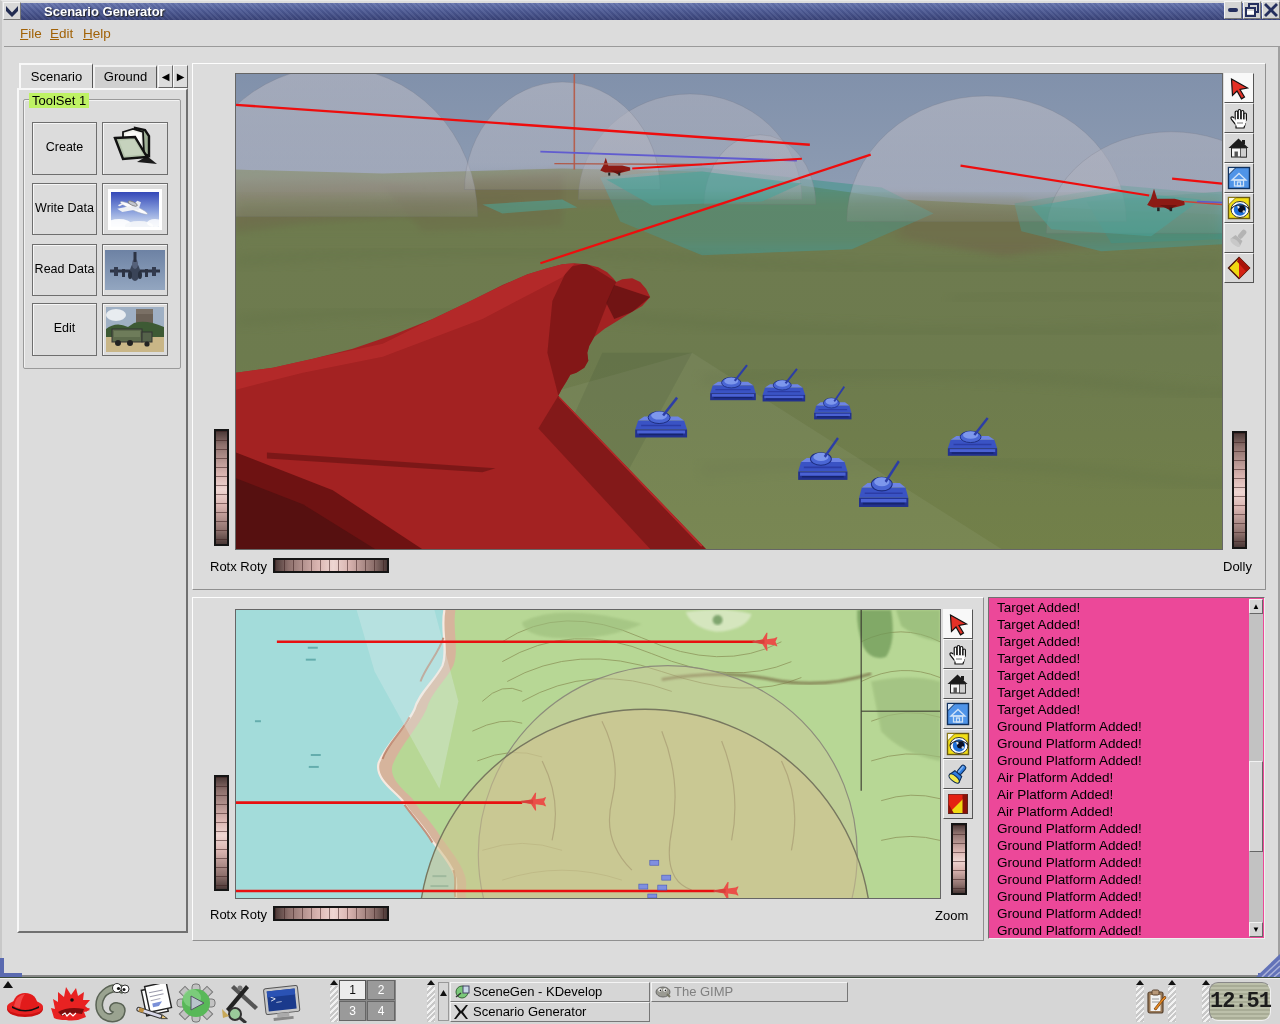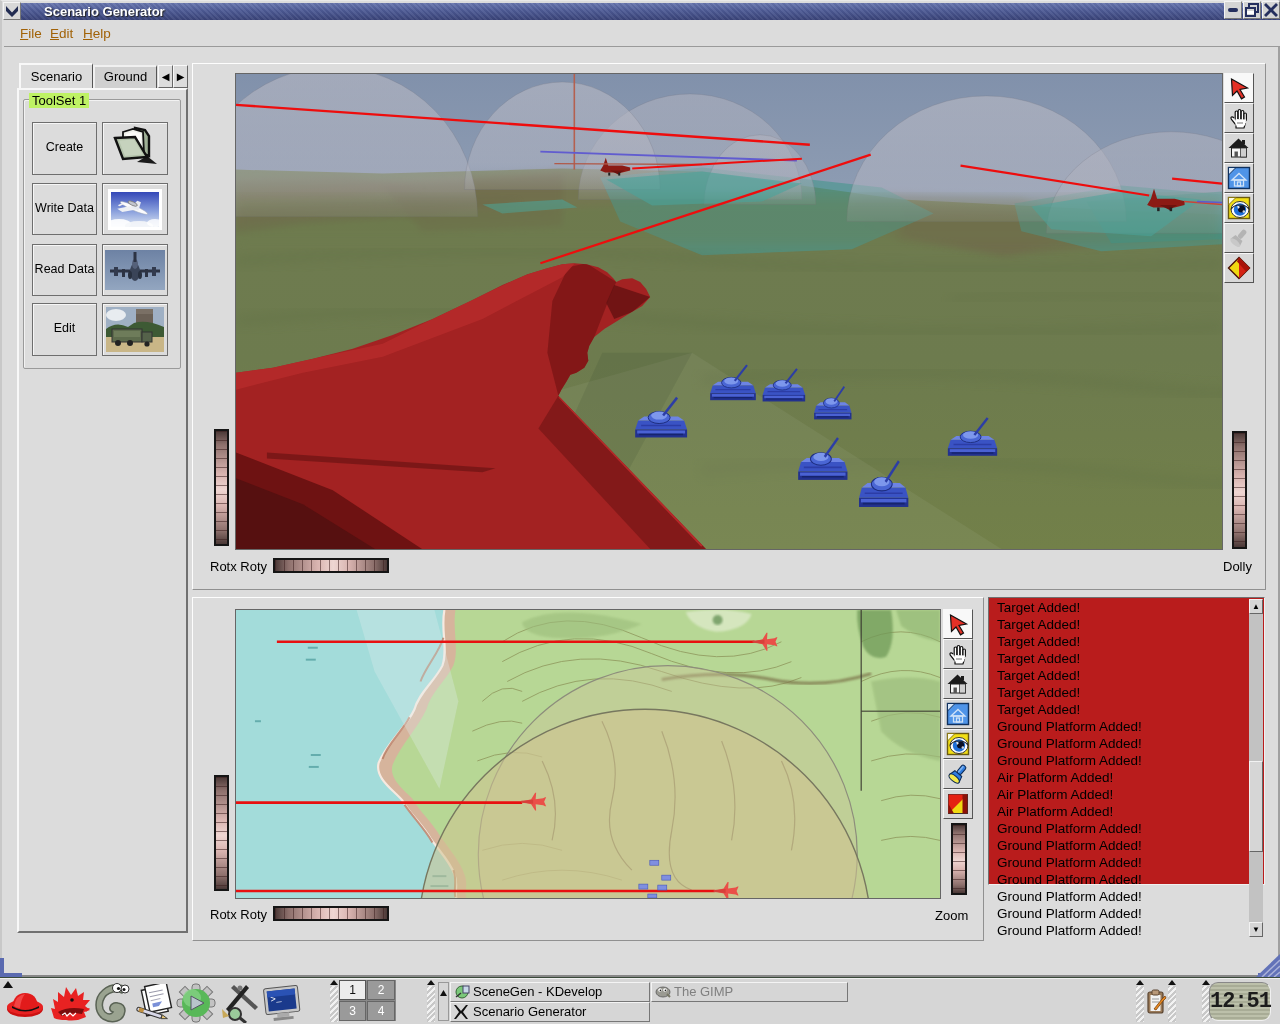--- a/index.html
+++ b/index.html
@@ -46,21 +46,21 @@
   border-top:1px solid #f8f8f8; border-left:1px solid #f8f8f8; border-right:1px solid #555; border-bottom:1px solid #555; }
 .vbtn.white { background:#f8f8f8; }
 .wheelv { position:absolute; width:15px; border:2px solid #151515; background:
   repeating-linear-gradient(180deg, rgba(60,30,30,0.55) 0 1px, rgba(255,255,255,0.0) 1px 9px),
   linear-gradient(180deg, #4a3836 0%, #8d706c 12%, #d9b4b0 38%, #efd6d2 52%, #d9b4b0 66%, #8d706c 88%, #4a3836 100%); }
 .wheelh { position:absolute; height:15px; border:2px solid #151515; background:
   repeating-linear-gradient(90deg, rgba(60,30,30,0.55) 0 1px, rgba(255,255,255,0.0) 1px 9px),
   linear-gradient(90deg, #4a3836 0%, #8d706c 12%, #d9b4b0 38%, #efd6d2 52%, #d9b4b0 66%, #8d706c 88%, #4a3836 100%); }
 .lbl { position:absolute; font-size:13px; color:#000; }
 
-#listbox { left:986px; top:596px; width:277px; height:288px; background:#b91c1c;
+#listbox { left:986px; top:596px; width:277px; height:342px; background:#ec4899;
   border-top:1px solid #707070; border-left:1px solid #707070; border-right:1px solid #f0f0f0; border-bottom:1px solid #f0f0f0; }
 #listrows { position:absolute; left:2px; top:1px; width:250px; font-size:13.5px; line-height:17px; color:#000; padding-left:6px;}
 #scroll { position:absolute; right:1px; top:1px; width:14px; height:338px; background:#c2c2c2; }
 .sarrow { position:absolute; left:0; width:14px; height:15px; background:#d6d6d6;
   border-top:1px solid #f2f2f2; border-left:1px solid #f2f2f2; border-right:1px solid #666; border-bottom:1px solid #666;
   font-size:8px; text-align:center; line-height:14px; color:#000;}
 #sthumb { position:absolute; left:0; top:162px; width:14px; height:91px; background:#d6d6d6;
   border-top:1px solid #f2f2f2; border-left:1px solid #f2f2f2; border-right:1px solid #666; border-bottom:1px solid #666; }
 
 #taskbar { left:0; top:978px; width:1280px; height:46px; background:#d6d6d6; border-top:1px solid #f0f0f0; }

